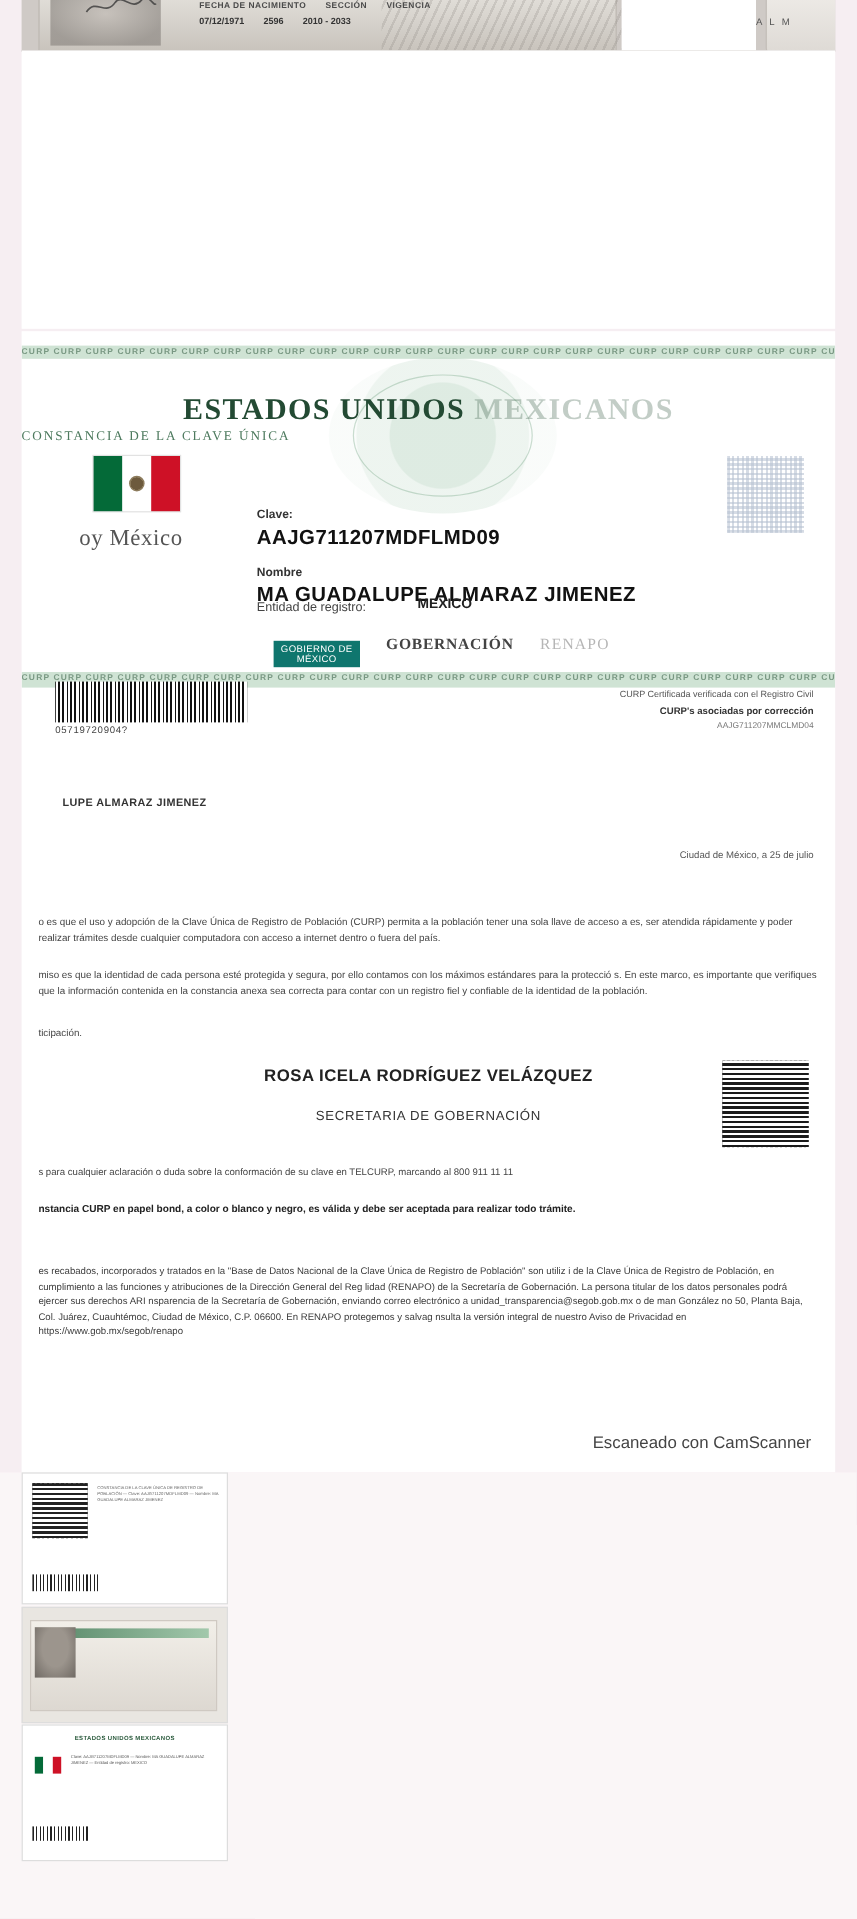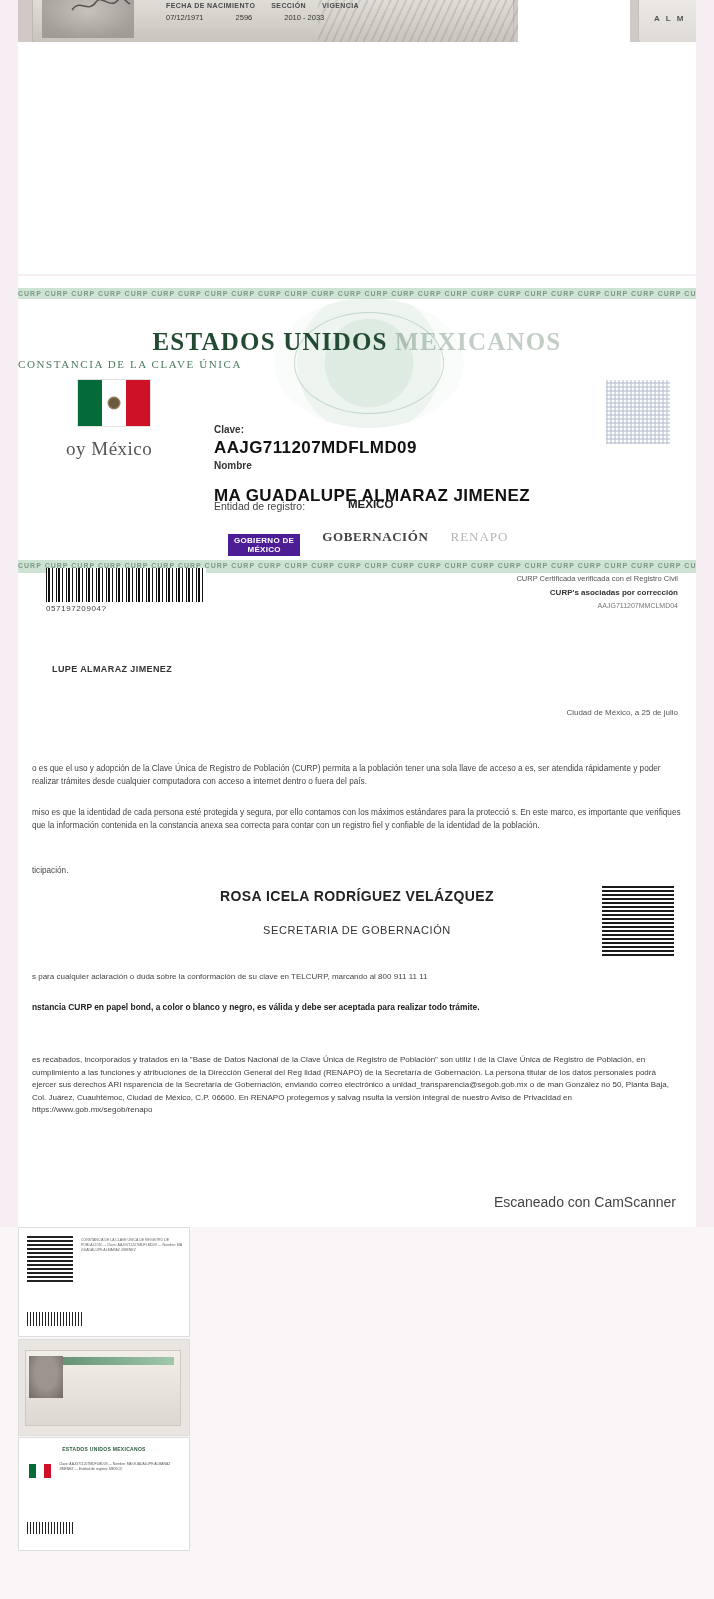--- a/index.html
+++ b/index.html
@@ -39,26 +39,26 @@
     position: absolute; left: 500px; top: -14px; width: 112px; height: 56px;
     background: #ffffff;
   }
   .tf-labels {
     position: absolute; left: 148px; top: 2px;
     display: flex; gap: 16px;
     font-size: 7px; letter-spacing: .4px; color: #4a4a4a; font-weight: bold;
   }
   .tf-values {
     position: absolute; left: 148px; top: 13px;
-    display: flex; gap: 32px;
-    font-size: 7.5px; color: #333; font-weight: normal;
+    display: flex; gap: 16px;
+    font-size: 7.5px; color: #333; font-weight: bold;
   }
   .tf-right {
-    position: absolute; left: 636px; top: 14px;
-    font-size: 8px; letter-spacing: 2px; color: #555; font-weight: bold;
+    position: absolute; left: 612px; top: 14px;
+    font-size: 8px; letter-spacing: 2px; color: #555; font-weight: normal;
   }
   .tf-photo {
     position: absolute; left: 24px; top: -10px; width: 92px; height: 48px;
     background: radial-gradient(ellipse at 50% 45%, #bfb9b3 0%, #8e8984 75%);
     opacity: .7;
   }
   .tf-sig {
     position: absolute; left: 52px; top: -6px; width: 62px; height: 22px;
     opacity: .8;
   }
@@ -155,21 +155,21 @@
       repeating-linear-gradient(0deg, rgba(120,140,170,.55) 0 2px, rgba(255,255,255,0) 2px 4px),
       repeating-linear-gradient(90deg, rgba(120,140,170,.55) 0 2px, rgba(255,255,255,0) 2px 4px);
     opacity: .55;
   }
 
   .gov-row {
     position: absolute; left: 210px; top: 248px; width: 330px; height: 26px;
     display: flex; align-items: center; gap: 22px;
   }
   .gov-logo {
-    background: #4c1d95; color: #fff; font-size: 8px; font-weight: bold;
+    background: #0f766e; color: #fff; font-size: 8px; font-weight: normal;
     padding: 2px 6px; line-height: 1.15; letter-spacing: .3px; text-align: center; margin-top: 16px;
   }
   .gob-text {
     font-family: "Liberation Serif", serif; font-size: 13px; font-weight: bold;
     color: #444; letter-spacing: .6px;
   }
   .renapo-text {
     font-family: "Liberation Serif", serif; font-size: 13px; color: rgba(90,90,90,.45);
     letter-spacing: 1px;
   }
@@ -200,21 +200,21 @@
   .city-date {
     position: absolute; right: 18px; top: 432px; font-size: 8px; color: #555;
   }
   .para {
     position: absolute; left: 14px; right: 14px;
     font-size: 8.2px; line-height: 13px; color: #444;
   }
   .p1 { top: 452px; }
   .p2 { top: 486px; }
   .p3 { top: 530px; }
-  .p4 { top: 578px; margin-top: 10px; }
+  .p4 { top: 578px; }
 
   .signer {
     position: absolute; left: 0; right: 0; top: 612px; text-align: center;
     font-size: 14px; font-weight: bold; color: #222; letter-spacing: .4px;
   }
   .signer-role {
     position: absolute; left: 0; right: 0; top: 648px; text-align: center;
     font-size: 11px; color: #333; letter-spacing: .6px;
   }
   .qr-big {
@@ -360,21 +360,21 @@
         <i class="r"></i>
       <span class="em"></span>
     </div>
     <div class="soy">oy México</div>
 
     <div class="qr-small"></div>
 
     <div class="fld-label" style="left:196px; top:148px;">Clave:</div>
     <div class="fld-value" style="left:196px; top:162px;">AAJG711207MDFLMD09</div>
 
-    <div class="fld-label" style="left:196px; top:184px;">Nombre</div>
+    <div class="fld-label" style="left:196px; top:196px;">Nombre</div>
     <div class="fld-value" style="left:196px; top:210px;">MA GUADALUPE ALMARAZ JIMENEZ</div>
 
     <div class="fld-ent-label">Entidad de registro:</div>
     <div class="fld-ent-value">MEXICO</div>
 
     <div class="gov-row">
       <div class="gov-logo">
         <div>GOBIERNO DE</div>
         <div>MÉXICO</div>
       </div>

